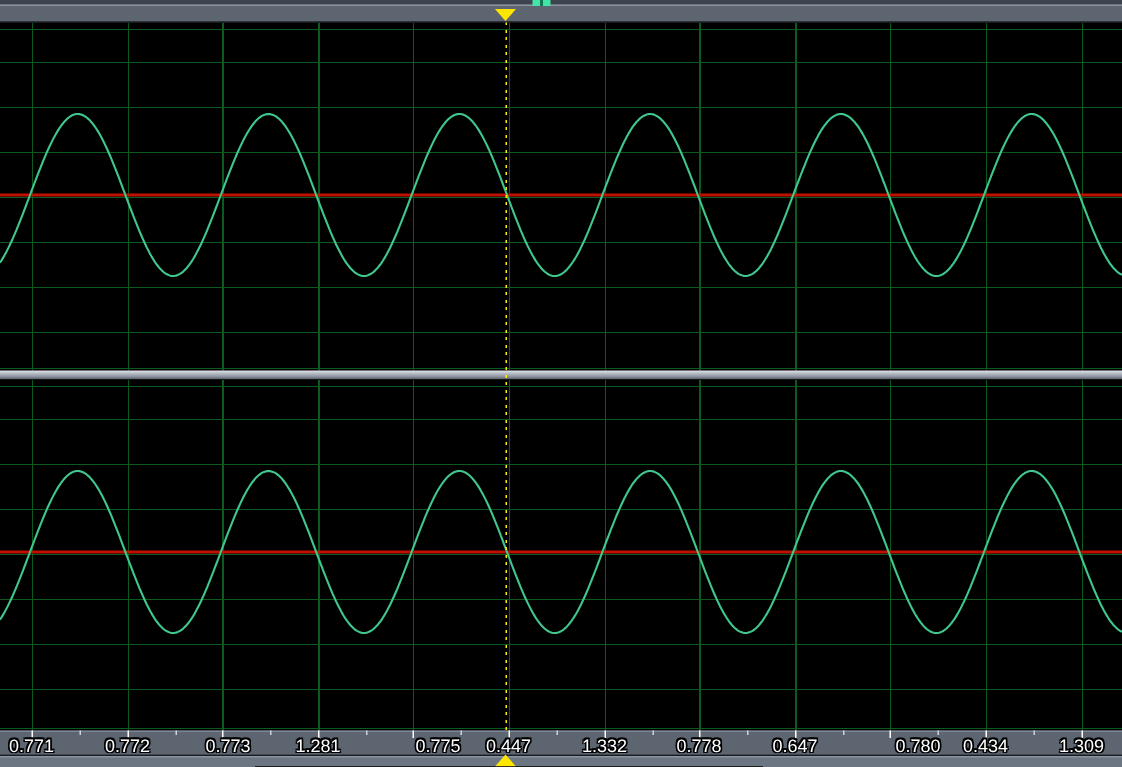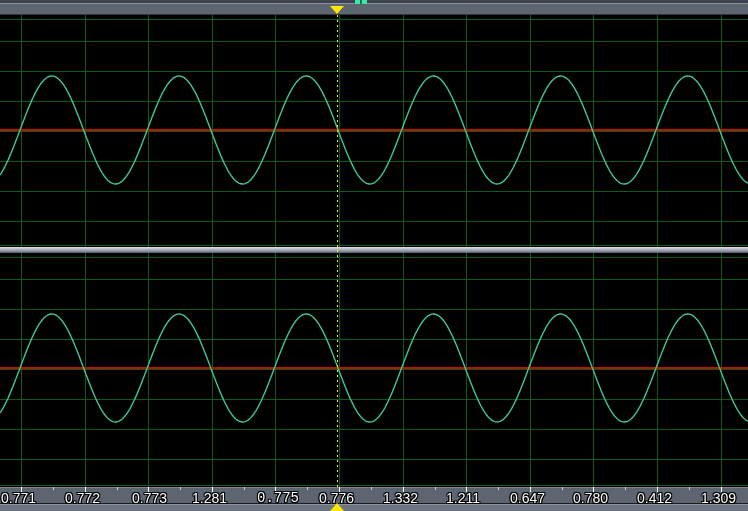--- a/index.html
+++ b/index.html
@@ -39,22 +39,22 @@
     position:absolute;left:330px;top:503px;width:0;height:0;z-index:5;
     border-left:7px solid transparent;border-right:7px solid transparent;
     border-bottom:8px solid #ffe600;
   }
   
   .ruler{position:absolute;left:0;top:487px;width:748px;height:16px;background:#5c6570;z-index:4;}
   .ruler .top-edge{position:absolute;left:0;top:0;width:748px;height:1px;background:#7d8693;}
   .major-tick{position:absolute;top:0;width:1px;height:5px;background:#ffffff;}
   .minor-tick{position:absolute;top:0;width:1px;height:3px;background:#cfd4da;}
   .time-label{
-    position:absolute;top:3px;width:40px;text-align:left;
-    font-size:14px;color:#ffffff;white-space:nowrap;
+    position:absolute;top:3px;width:40px;text-align:center;
+    font-size:12px;color:#ffffff;white-space:nowrap;
     text-shadow:1px 0 0 #000,-1px 0 0 #000,0 1px 0 #000,0 -1px 0 #000,
                 1px 1px 0 #000,-1px -1px 0 #000,1px -1px 0 #000,-1px 1px 0 #000;
   }
   
   .bottombar{position:absolute;left:0;top:503px;width:748px;height:8px;background:#6c7683;}
   .bottombar .divider{position:absolute;left:0;top:0;width:748px;height:1px;background:#181b1f;}
   .bottombar .hl{position:absolute;left:0;top:1px;width:748px;height:1px;background:#8a93a0;}
 </style>
 </head>
 <body>
@@ -145,39 +145,39 @@
       <div class="minor-tick" style="left: 117px;"></div>
       <div class="time-label" style="left: 65px;">0.772</div>
       <div class="major-tick" style="left: 148px;"></div>
       <div class="minor-tick" style="left: 180px;"></div>
       <div class="time-label" style="left: 132px;">0.773</div>
       <div class="major-tick" style="left: 212px;"></div>
       <div class="minor-tick" style="left: 244px;"></div>
       <div class="time-label" style="left: 192px;">1.281</div>
       <div class="major-tick" style="left: 275px;"></div>
       <div class="minor-tick" style="left: 307px;"></div>
-      <div class="time-label" style="left: 257px; font-family: Liberation Mono, monospace;">0.775</div>
+      <div class="time-label" style="left: 272px;">0.775</div>
       <div class="major-tick" style="left: 339px;"></div>
       <div class="minor-tick" style="left: 371px;"></div>
-      <div class="time-label" style="left: 319px;">0.776</div>
+      <div class="time-label" style="left: 319px;">0.447</div>
       <div class="major-tick" style="left: 403px;"></div>
       <div class="minor-tick" style="left: 435px;"></div>
       <div class="time-label" style="left: 383px;">1.332</div>
       <div class="major-tick" style="left: 466px;"></div>
       <div class="minor-tick" style="left: 498px;"></div>
-      <div class="time-label" style="left: 446px;">1.211</div>
+      <div class="time-label" style="left: 446px;">0.778</div>
       <div class="major-tick" style="left: 530px;"></div>
       <div class="minor-tick" style="left: 562px;"></div>
       <div class="time-label" style="left: 510px;">0.647</div>
       <div class="major-tick" style="left: 593px;"></div>
       <div class="minor-tick" style="left: 625px;"></div>
-      <div class="time-label" style="left: 573px;">0.780</div>
+      <div class="time-label" style="left: 592px;">0.780</div>
       <div class="major-tick" style="left: 657px;"></div>
       <div class="minor-tick" style="left: 689px;"></div>
-      <div class="time-label" style="left: 637px;">0.412</div>
+      <div class="time-label" style="left: 637px;">0.434</div>
       <div class="major-tick" style="left: 721px;"></div>
       <div class="time-label" style="left: 701px;">1.309</div>
     </div>
 
   <div class="bottombar">
     <div class="divider"></div>
     <div class="hl"></div>
   </div>
 
 </div>

